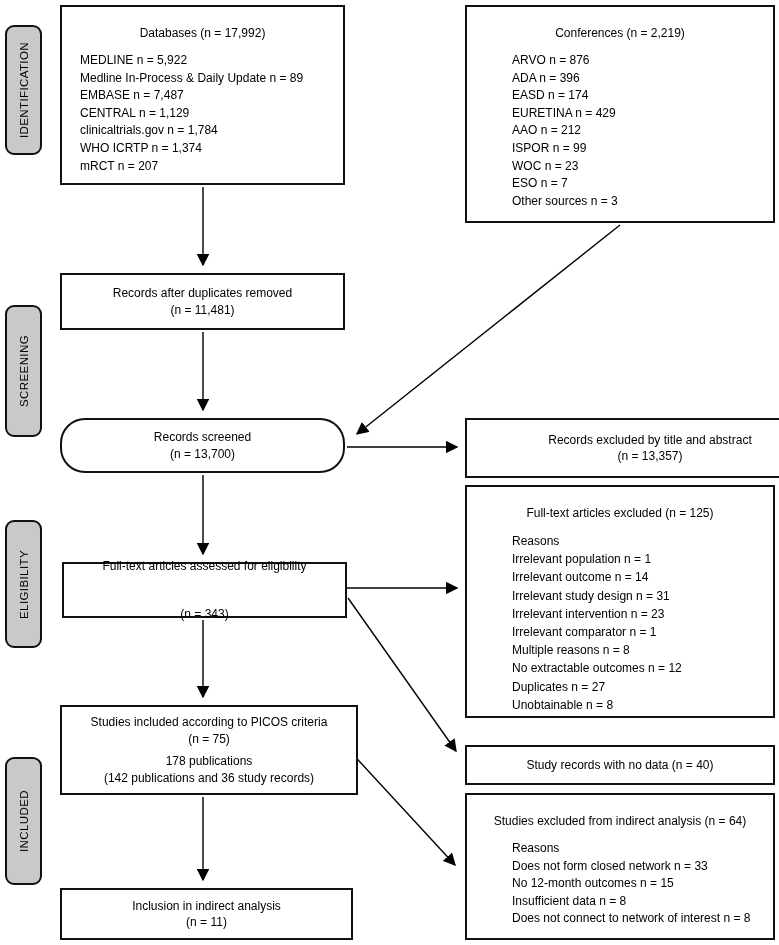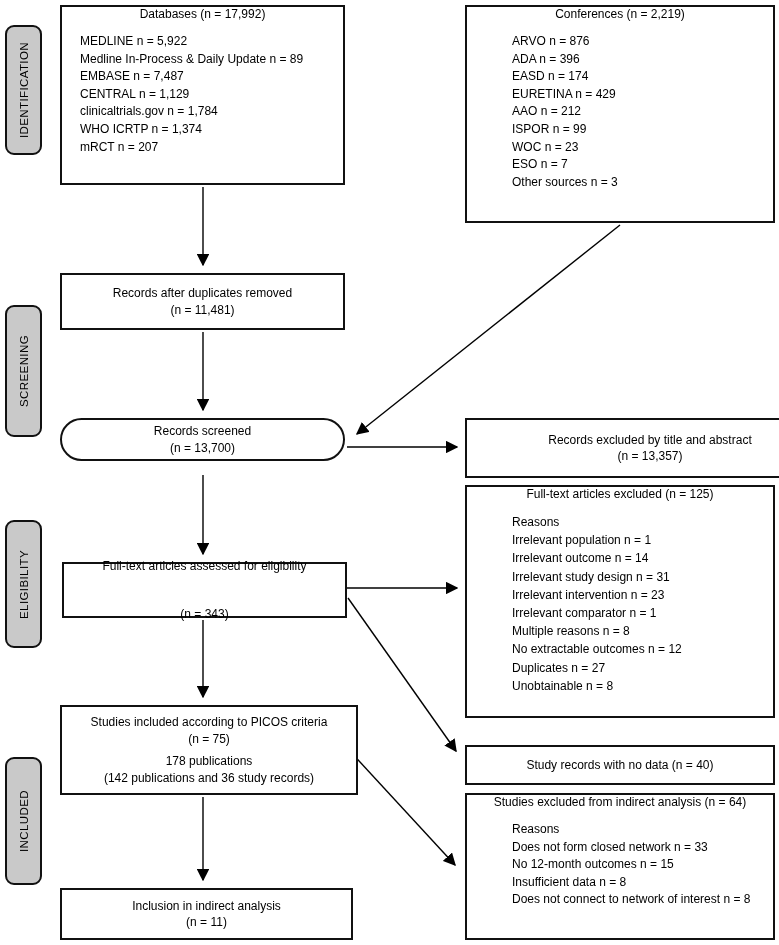--- a/index.html
+++ b/index.html
@@ -38,21 +38,21 @@
   }
   .stage .vtext {
     writing-mode: vertical-rl;
     transform: rotate(180deg);
     font-size: 11.5px;
     letter-spacing: 0.4px;
     white-space: nowrap;
   }
   .box-title {
     text-align: center;
-    padding-top: 0;
+    padding-top: 19px;
   }
   .box-list {
     padding: 12px 8px 0 18px;
   }
   .box-list .line {
     line-height: 17.6px;
     white-space: nowrap;
   }
   .box-list.tight .line { line-height: 18.2px; }
   .box-list.wide-pad { padding-left: 45px; }
@@ -131,21 +131,21 @@
         <div class="line">ESO n = 7</div>
         <div class="line">Other sources n = 3</div>
       </div>
   </div>
 
   <div class="box centered" style="left:60px; top:273px; width:285px; height:57px;">
     <div>Records after duplicates removed</div>
     <div>(n = 11,481)</div>
   </div>
 
-  <div class="box centered" style="left:60px; top:418px; width:285px; height:43px;border-radius:25px;">
+  <div class="box centered" style="left:60px; top:418px; width:285px; height:55px;border-radius:25px;">
     <div>Records screened</div>
     <div>(n = 13,700)</div>
   </div>
 
   <div class="box centered" style="left:465px; top:418px; width:370px; height:60px;">
     <div>Records excluded by title and abstract</div>
     <div>(n = 13,357)</div>
   </div>
 
   <div class="box centered" style="left:62px; top:562px; width:285px; height:56px;gap:32px;">

